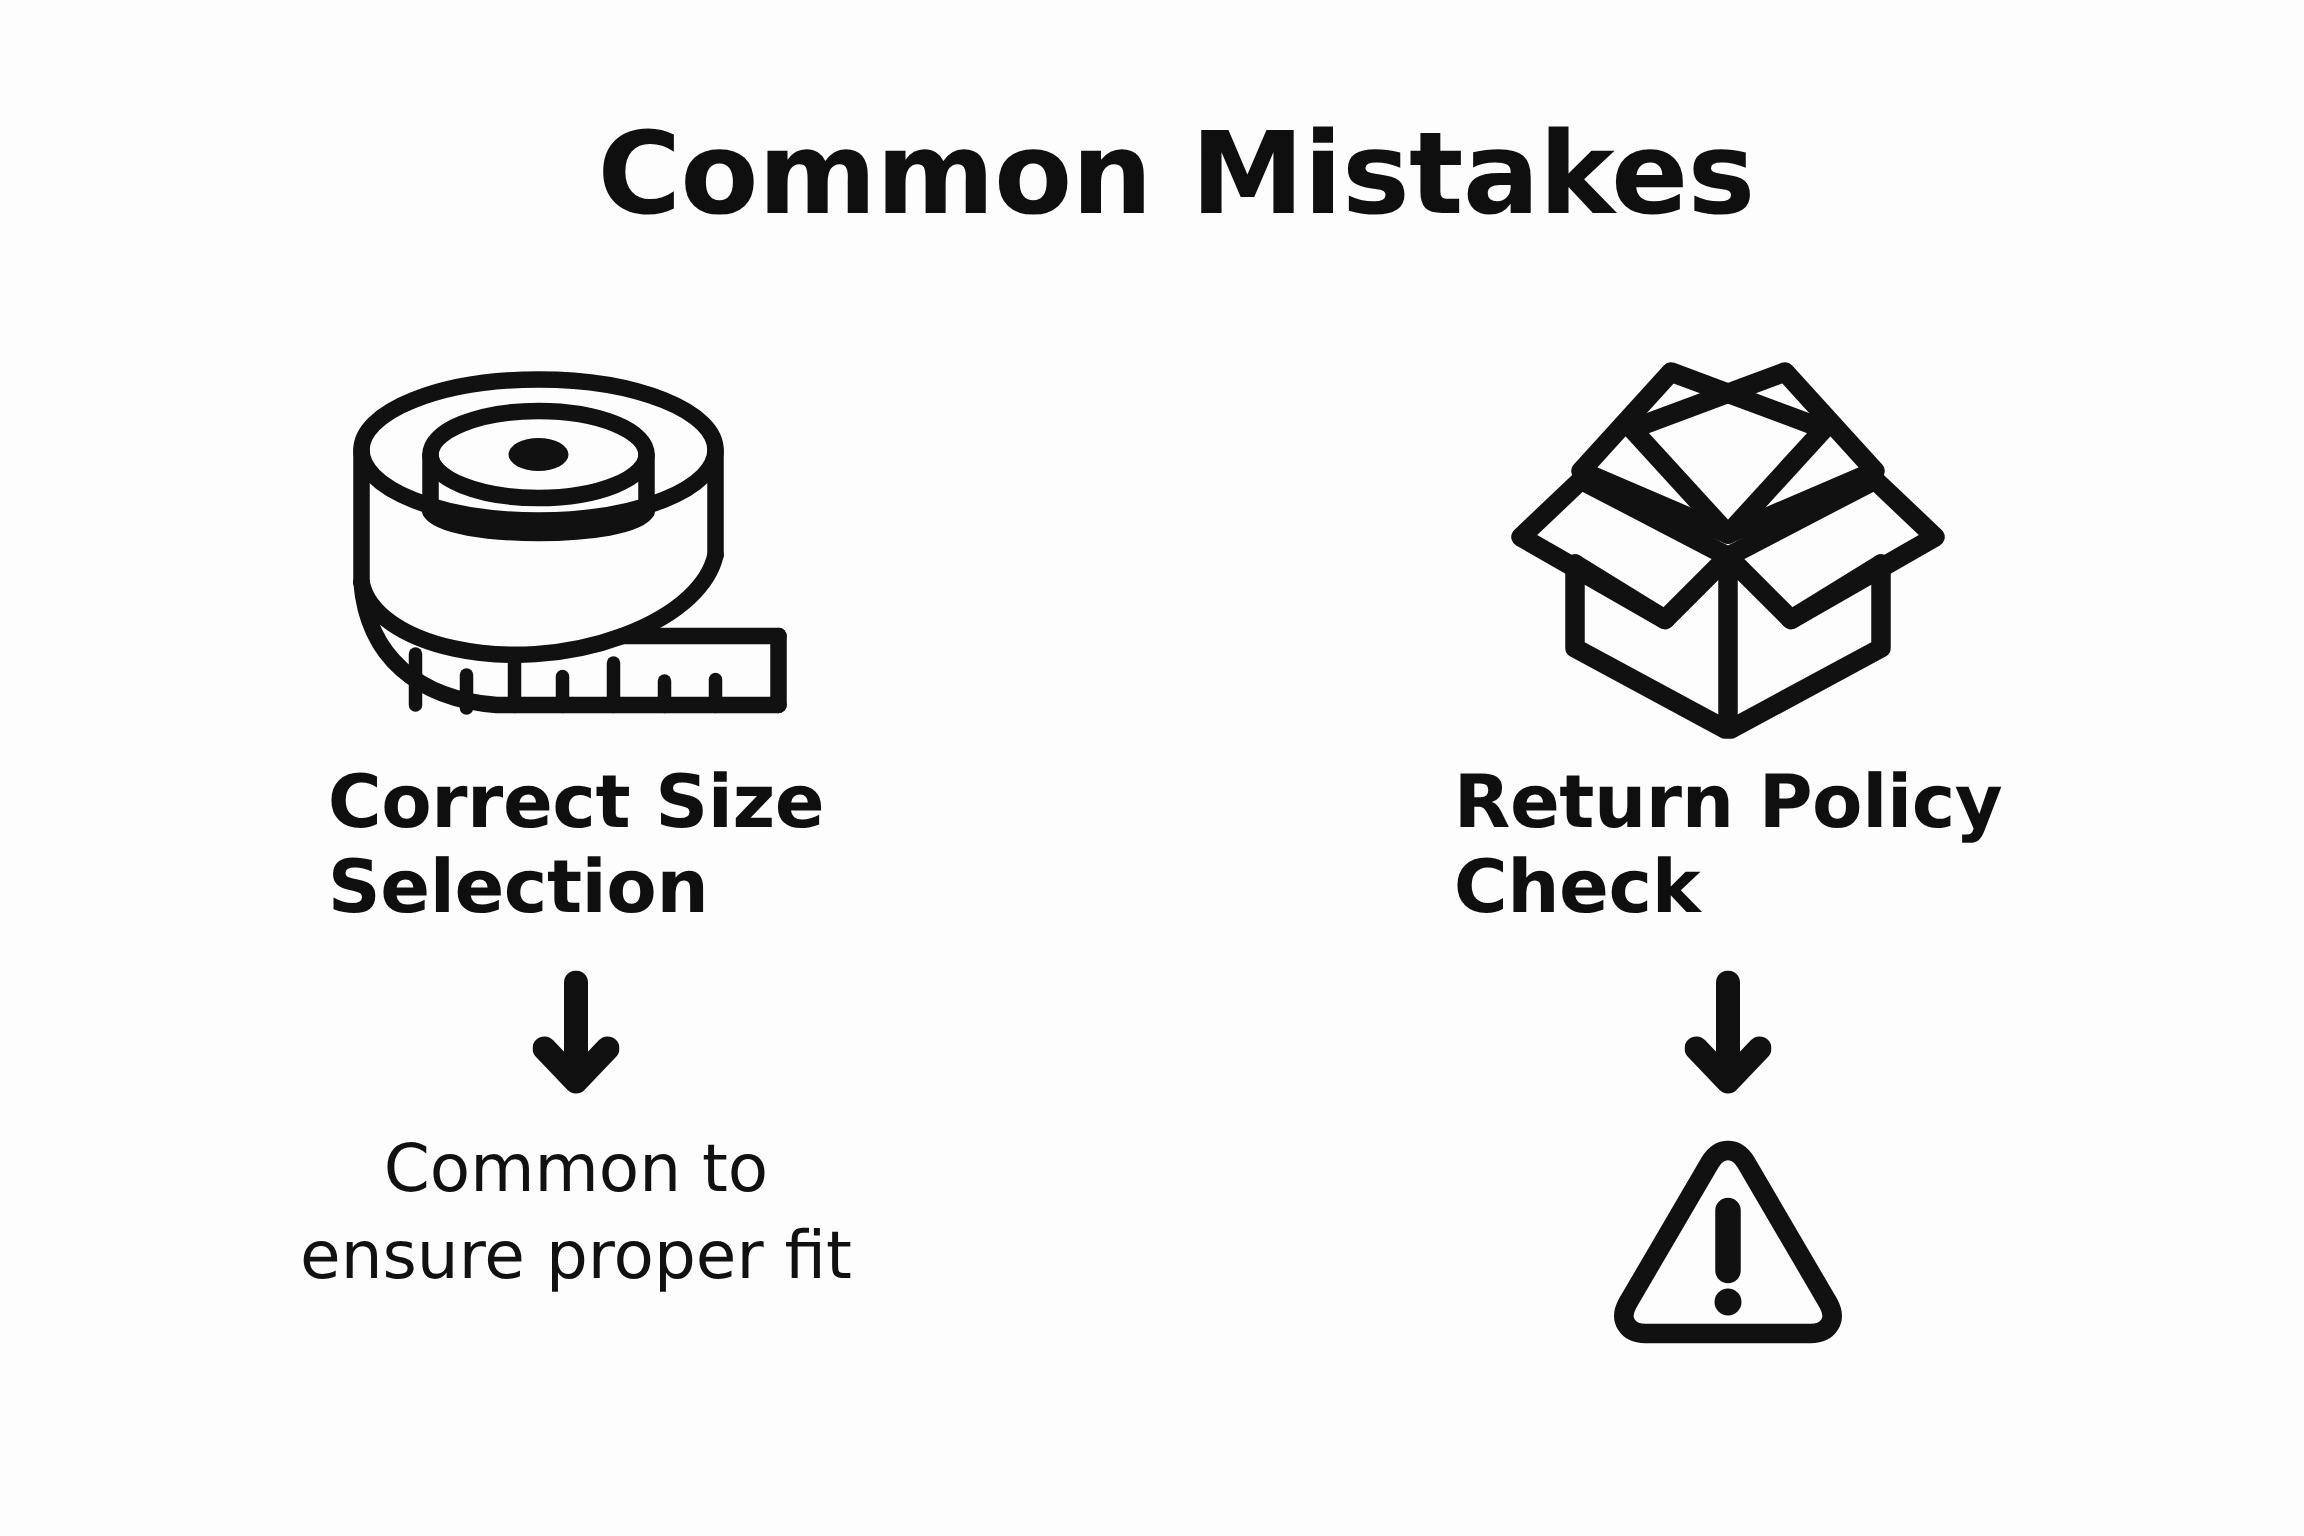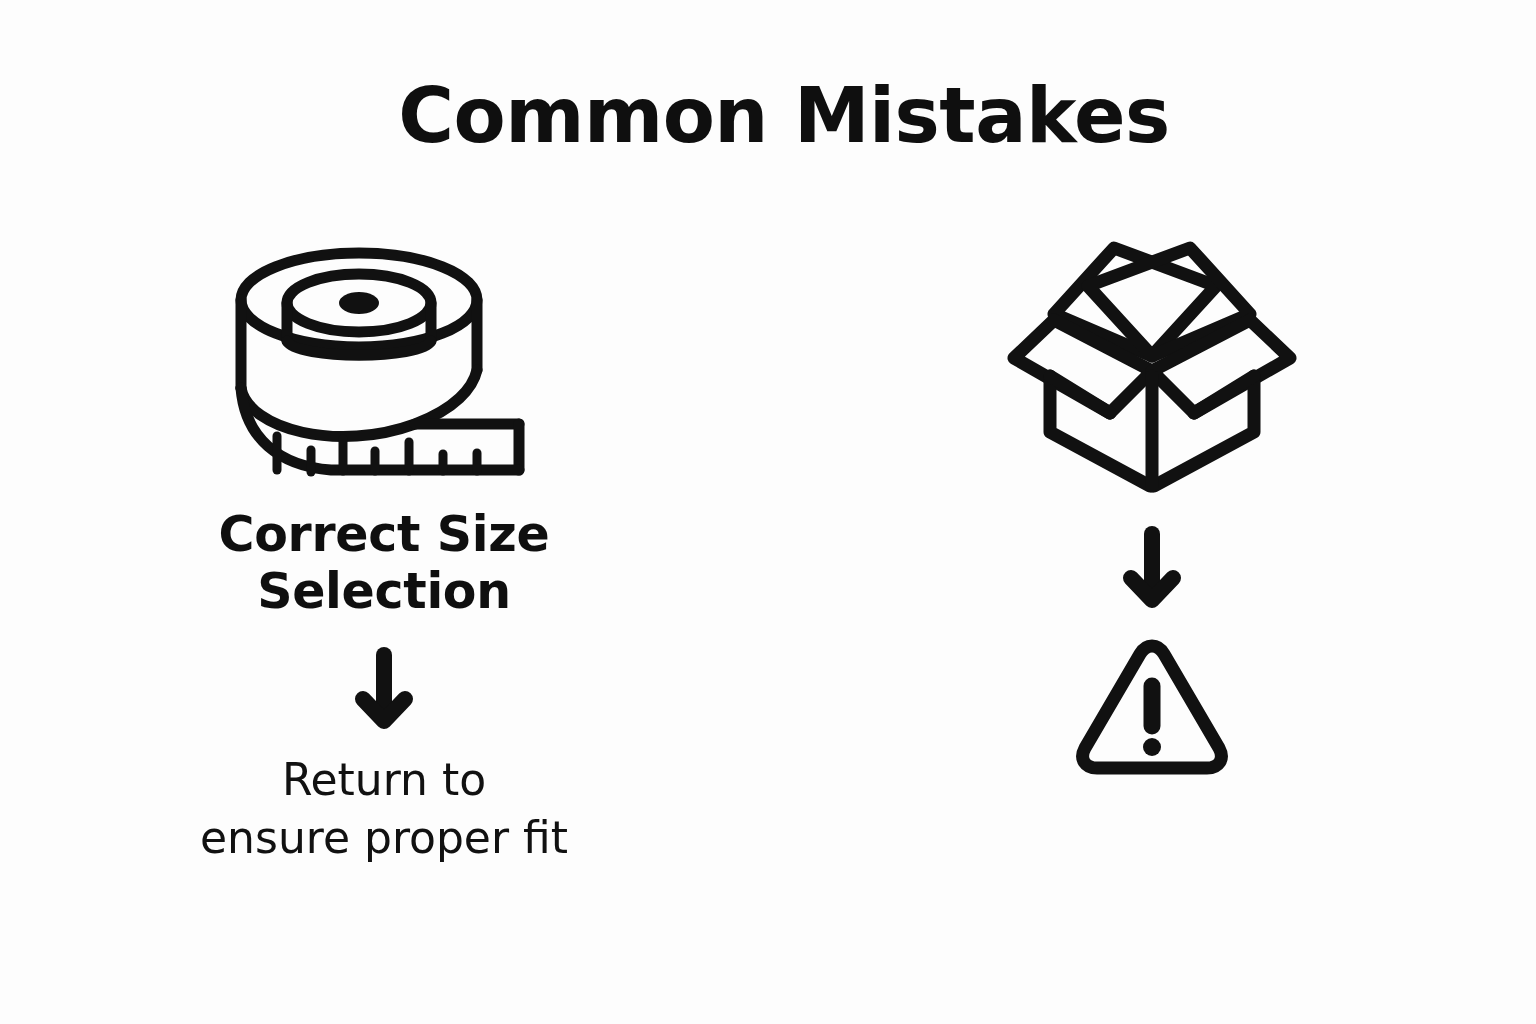--- a/index.html
+++ b/index.html
@@ -61,21 +61,20 @@
   .icon-wrap {
     height: 275px;
     display: flex;
     align-items: center;
     justify-content: center;
   }
   .icon-wrap svg { display: block; }
 
   .card-heading {
     margin-top: 6px;
-    text-align: center;
     font-size: 49px;
     font-weight: 700;
     line-height: 1.17;
     letter-spacing: -0.3px;
     color: #0f0f0f;
     white-space: pre-line;
   }
 
   .arrow-wrap {
     margin-top: 26px;
@@ -163,21 +162,21 @@
 
       <div class="arrow-wrap">
         <svg width="58" height="86" viewBox="0 0 58 86" fill="none" stroke="#111111" stroke-width="16" stroke-linecap="round" stroke-linejoin="round">
           <path d="M29 8 L29 72"></path>
           <path d="M8 52 L29 74 L50 52"></path>
         </svg>
       </div>
 
       <div class="detail-row">
 
-        <div class="detail-text">Return to
+        <div class="detail-text">Common to
 ensure proper fit</div>
       </div>
 
     </div>
 
     <div class="column col-right">
 
       <div class="icon-wrap">
         <svg width="320" height="270" viewBox="0 0 320 270" fill="none" stroke="#111111" stroke-width="13" stroke-linecap="round" stroke-linejoin="round">
 
@@ -194,20 +193,22 @@
           <path d="M262 148 L262 204 L162 258"></path>
 
           <path d="M160 148 L160 258"></path>
 
           <path d="M58 148 L118 185"></path>
 
           <path d="M262 148 L202 185"></path>
         </svg>
       </div>
 
+      <div class="card-heading">Return Policy
+Check</div>
 
       <div class="arrow-wrap">
         <svg width="58" height="86" viewBox="0 0 58 86" fill="none" stroke="#111111" stroke-width="16" stroke-linecap="round" stroke-linejoin="round">
           <path d="M29 8 L29 72"></path>
           <path d="M8 52 L29 74 L50 52"></path>
         </svg>
       </div>
 
       <div class="detail-row">
         <div class="detail-icon">

